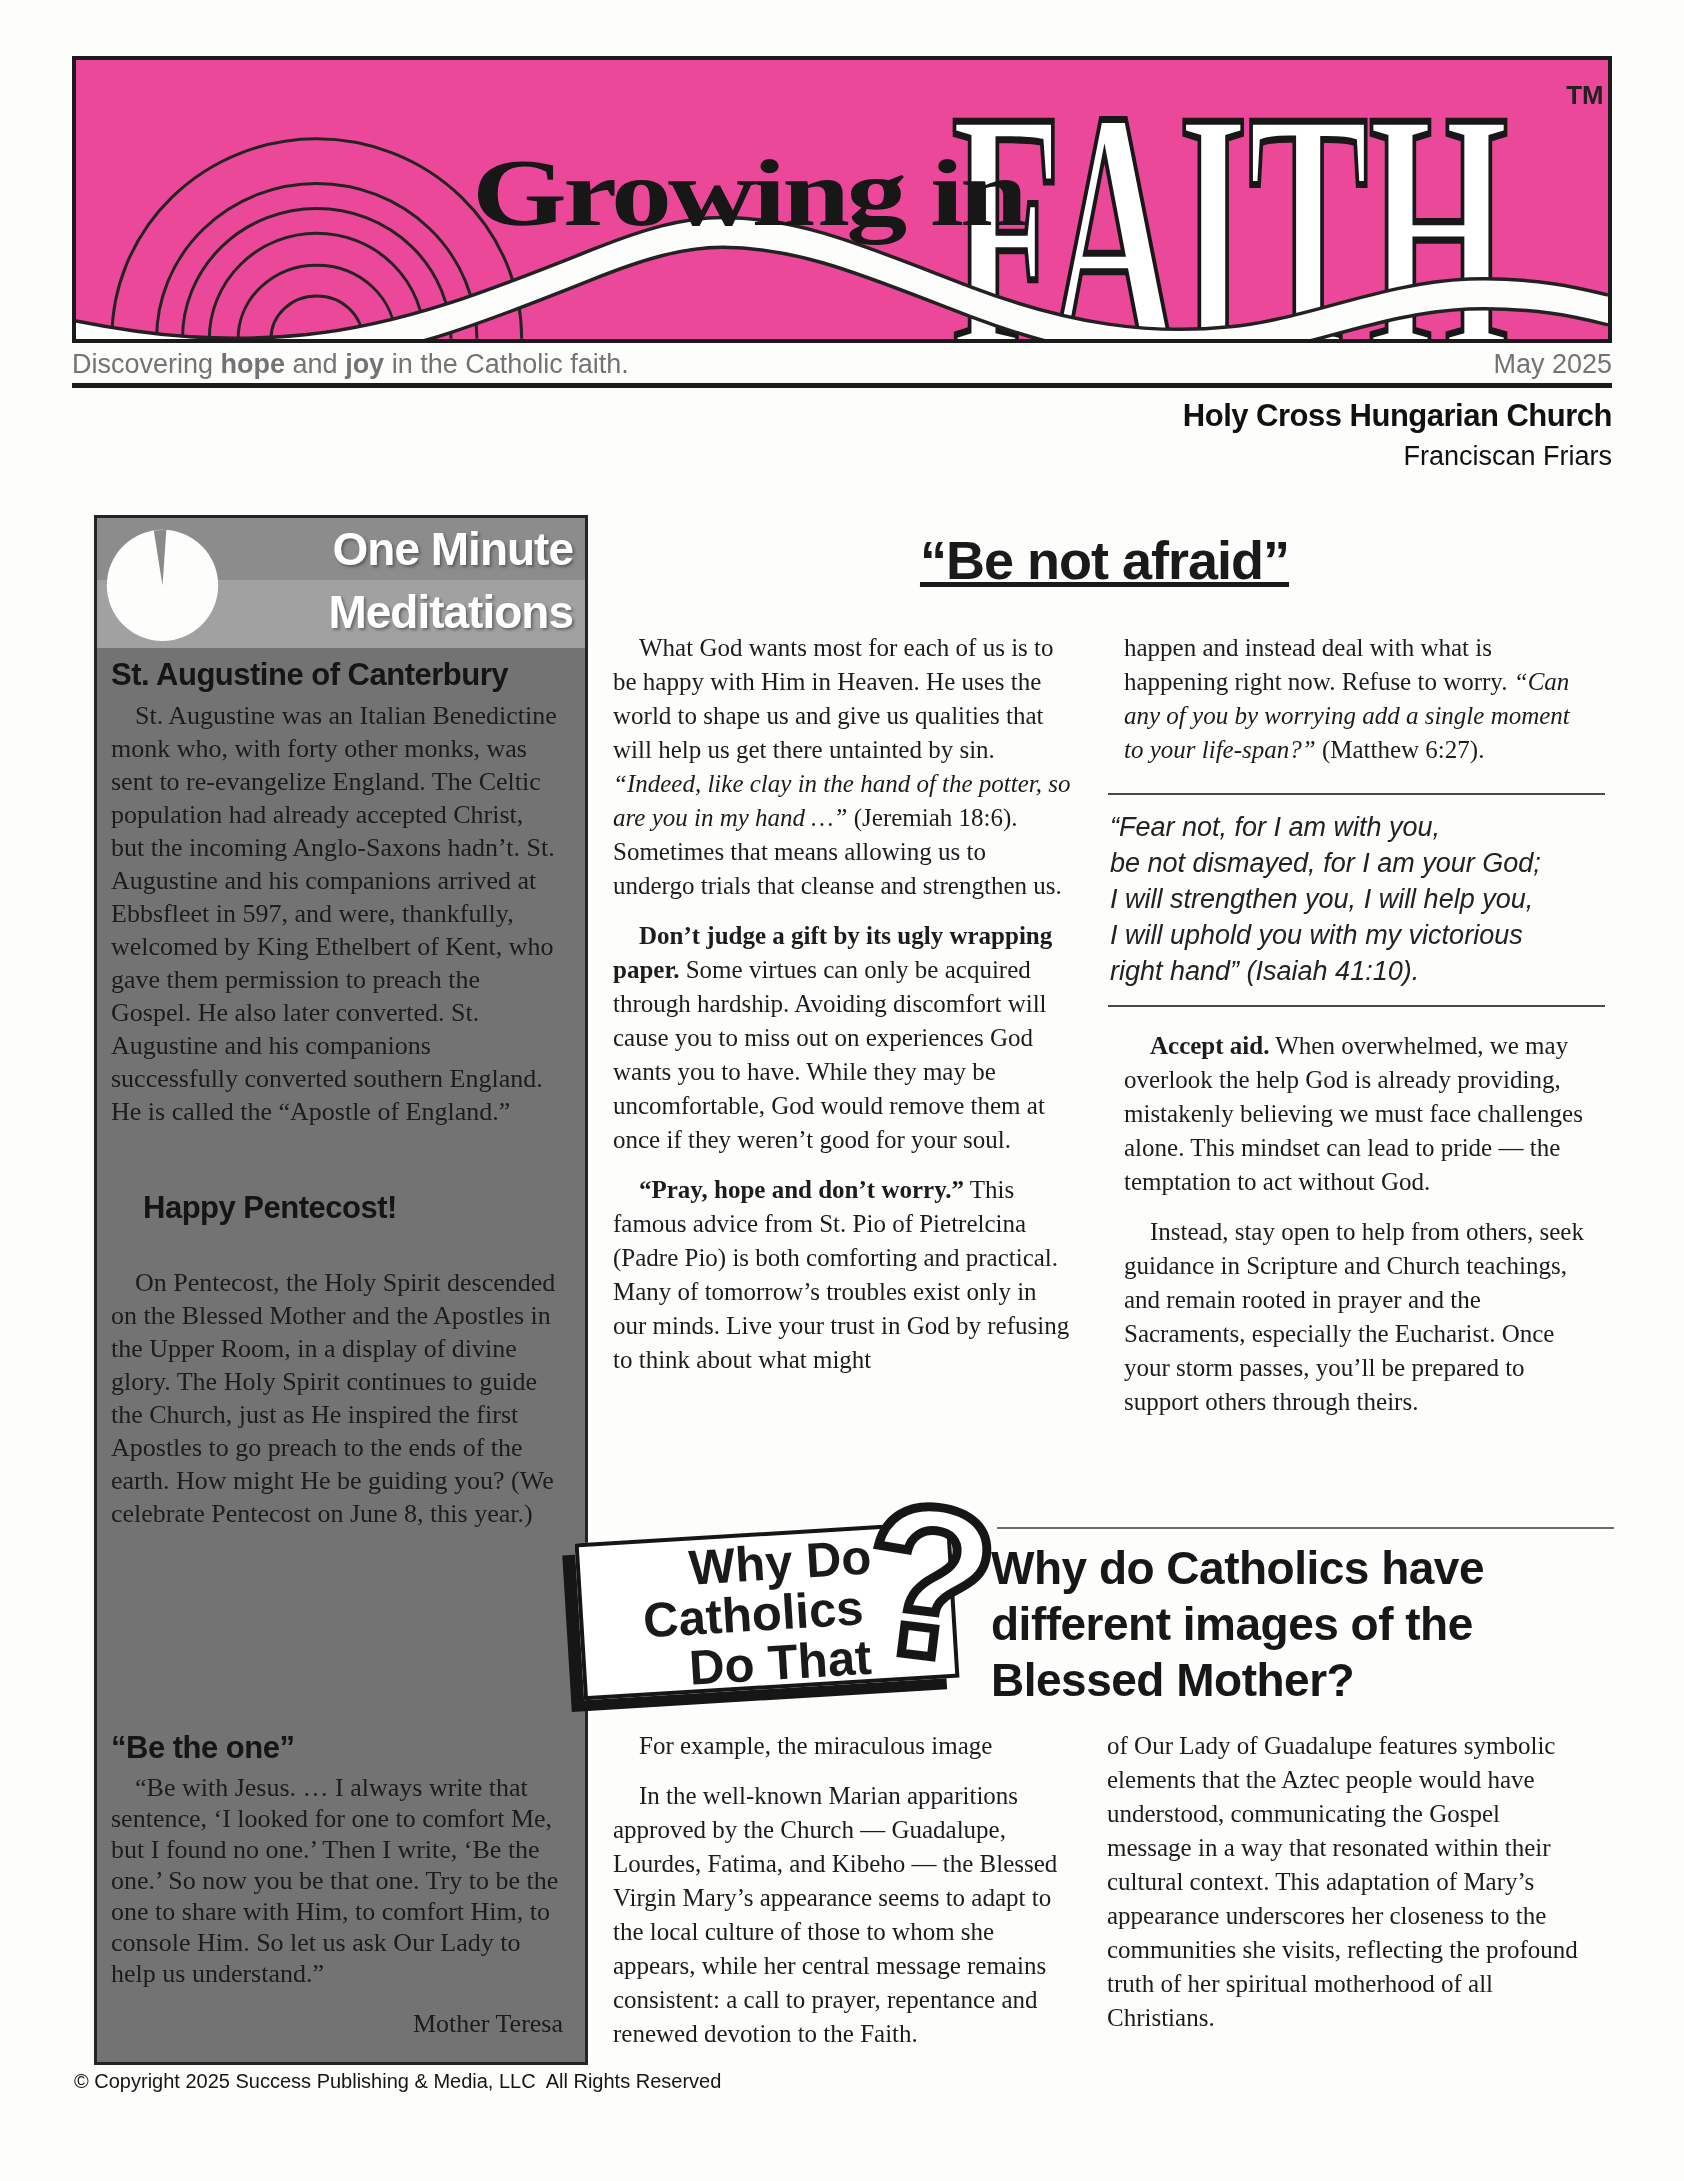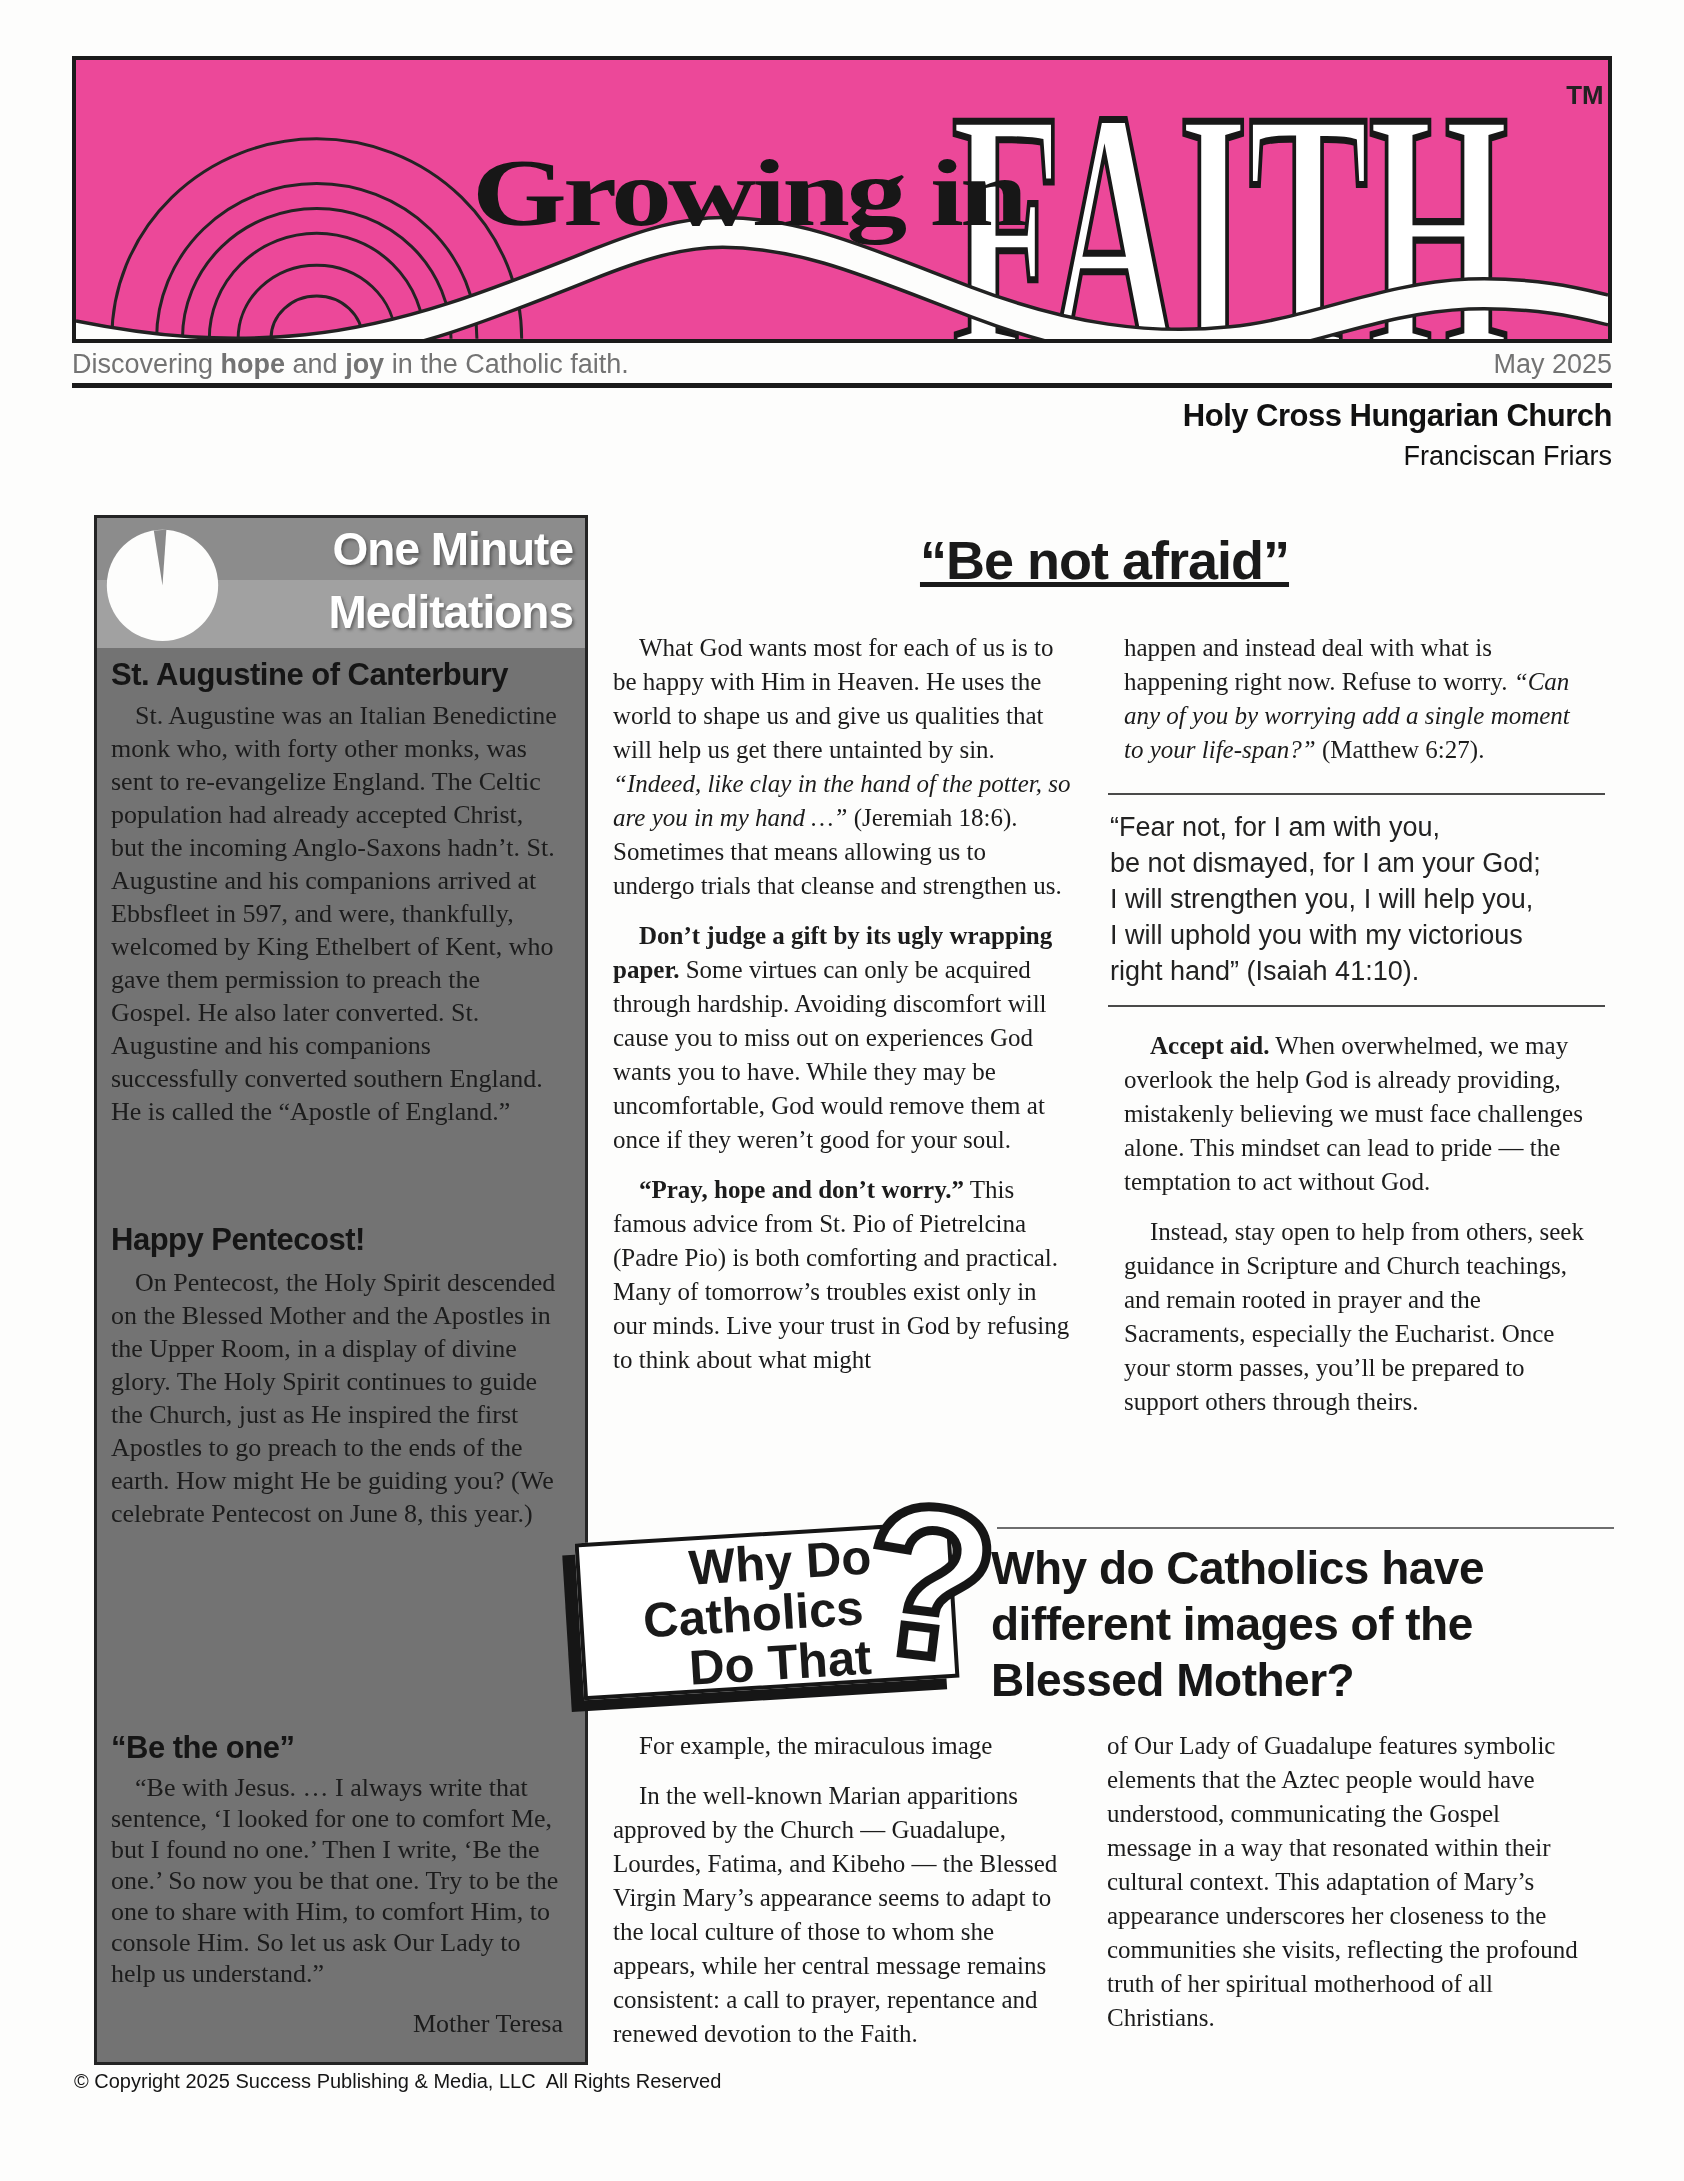--- a/index.html
+++ b/index.html
@@ -36,35 +36,35 @@
              font-family:"Liberation Sans","DejaVu Sans",sans-serif;font-weight:700;
              font-size:46px;letter-spacing:-1px;text-shadow:2px 2px 3px rgba(45,45,45,.5);}
   .med-title div:nth-child(1){line-height:62px;}
   .med-title div:nth-child(2){line-height:64px;}
   .clock{position:absolute;left:6px;top:6px;width:119px;height:119px;}
   .med-h{position:absolute;left:14px;margin:0;font-family:"Liberation Sans","DejaVu Sans",sans-serif;
          font-size:31px;font-weight:700;letter-spacing:-0.5px;color:#151515;}
   .med-p{position:absolute;left:14px;width:448px;margin:0;font-size:26px;line-height:33px;
          text-indent:24px;color:#1c1c1c;}
   .med-h-aug{top:139px;} .med-p-aug{top:181px;}
-  .med-h-pent{top:704px;} .med-p-pent{top:748px;}
+  .med-h-pent{top:672px;margin-left:32px;} .med-p-pent{top:748px;}
   .med-h-one{top:1212px;} .med-p-one{top:1254px;line-height:31px;}
   .med-attrib{position:absolute;right:22px;top:1491px;font-size:26px;}
 
   
   .article-title{position:absolute;left:617px;top:529px;width:975px;margin:0;text-align:center;
                  font-family:"Liberation Sans","DejaVu Sans",sans-serif;font-size:54px;
                  font-weight:700;letter-spacing:-1px;color:#1a1a1a;text-decoration:underline;}
   .col p{margin:16px;font-size:25px;line-height:34px;text-indent:26px;color:#1c1c1c;}
   .col p.no-indent{text-indent:0;}
   .main-col-1{position:absolute;left:597px;top:615px;width:492px;}
   .main-col-2{position:absolute;left:1108px;top:615px;width:499px;}
   .pull-quote{margin:26px 2px 22px 0;border-top:2px solid #4a4a4a;border-bottom:2px solid #4a4a4a;
               padding:14px 6px 16px 2px;font-family:"Liberation Sans","DejaVu Sans",sans-serif;
-              font-size:27px;line-height:36px;white-space:pre-line;color:#222;}
+              font-style:italic;font-size:27px;line-height:36px;white-space:pre-line;color:#222;}
 
   
   .bottom-rule{position:absolute;left:997px;top:1527px;width:617px;height:0;
                border-top:2px solid #6e6e6e;}
   .why-box{position:absolute;left:579px;top:1532px;width:376px;height:157px;background:#fff;
            border:4px solid #161616;box-sizing:border-box;transform:rotate(-3.5deg);
            box-shadow:-13px 11px 0 #161616;z-index:2;
            font-family:"Liberation Sans","DejaVu Sans",sans-serif;font-weight:700;
            font-size:49px;color:#1a1a1a;text-align:center;padding-top:2px;}
   .why-line{line-height:50px;}

